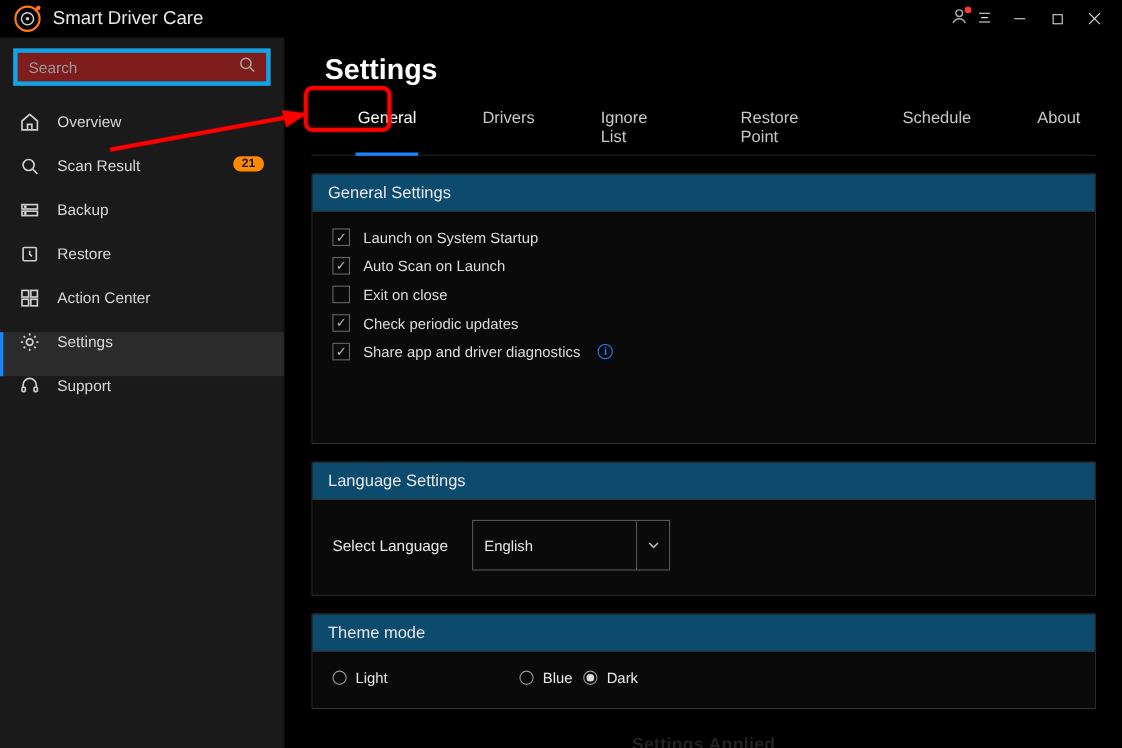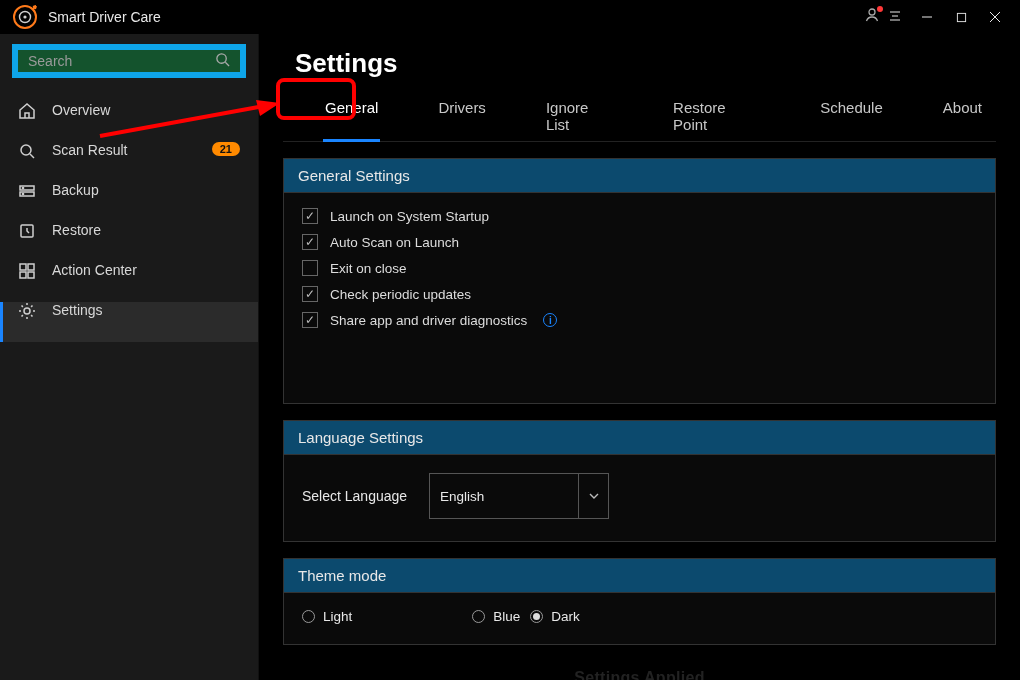--- a/index.html
+++ b/index.html
@@ -1,30 +1,30 @@
 <!DOCTYPE html>
 <html><head>
 <meta charset="utf-8">
 <style>
   * { box-sizing: border-box; margin: 0; padding: 0; font-family: "Segoe UI", Arial, sans-serif; }
   body { width: 1020px; height: 680px; background: #000; color: #e8e8e8; overflow: hidden; position: relative; }
 
   
   .titlebar { height: 34px; display: flex; align-items: center; padding: 0 8px 0 12px; background: #000; position: relative; }
   .titlebar-left { display: flex; align-items: center; gap: 10px; }
-  .titlebar-title { font-size: 14px; color: #e8e8e8; font-weight: 400; }
+  .titlebar-title { font-size: 17px; color: #e8e8e8; font-weight: 400; }
   .titlebar-controls { margin-left: auto; display: flex; align-items: center; gap: 0; }
   .titlebar-btn { width: 34px; height: 28px; display: flex; align-items: center; justify-content: center; cursor: pointer; }
   .win-icon { stroke: #e8e8e8; stroke-width: 1; fill: none; }
 
   
   .app-body { display: flex; height: calc(100% - 34px); }
   .sidebar { width: 258px; background: #1a1a1a; display: flex; flex-direction: column; }
   .search-wrap { padding: 10px 12px 6px 12px; }
-  .search-box { display: flex; align-items: center; height: 34px; border: 6px solid #0ea5e9; background: #14532d; padding: 0 10px; }
+  .search-box { display: flex; align-items: center; height: 34px; border: 4px solid #0ea5e9; background: #7f1d1d; padding: 0 10px; }
   .search-input { flex: 1; background: transparent; border: none; outline: none; color: #bdbdbd; font-size: 14px; }
   .search-input::placeholder { color: #9a9a9a; }
 
   .nav { margin-top: 18px; }
   .nav-item { height: 40px; display: flex; align-items: flex-start; padding: 0 18px; gap: 16px; cursor: pointer; font-size: 14px; color: #d8d8d8; position: relative; }
   .nav-item.active { background: #2b2b2b; }
   .nav-item.active::before { content: ""; position: absolute; left: 0; top: 0; bottom: 0; width: 3px; background: #1a85ff; }
   .nav-icon { width: 18px; height: 18px; display: flex; align-items: center; justify-content: center; }
   .nav-icon svg { stroke: #cfcfcf; fill: none; stroke-width: 1.5; }
   .badge { margin-left: auto; background: #ff8a00; color: #111; font-size: 11px; font-weight: 600; border-radius: 10px; padding: 1px 8px; }
@@ -191,20 +191,30 @@
       </div>
       <div class="nav-item active">
         <span class="nav-icon">
             <svg viewBox="0 0 18 18" width="18" height="18">
               <circle cx="9" cy="9" r="3"></circle>
               <path d="M9 1v2M9 15v2M1 9h2M15 9h2M3.5 3.5l1.4 1.4M13.1 13.1l1.4 1.4M3.5 14.5l1.4-1.4M13.1 4.9l1.4-1.4"></path>
             </svg>
           </span>
         <span>Settings</span>
       </div>
+      <div class="nav-item">
+        <span class="nav-icon">
+            <svg viewBox="0 0 18 18" width="18" height="18">
+              <path d="M3 10V8a6 6 0 0112 0v2"></path>
+              <rect x="2" y="10" width="3" height="4" rx="1"></rect>
+              <rect x="13" y="10" width="3" height="4" rx="1"></rect>
+            </svg>
+          </span>
+        <span>Support</span>
+      </div>
     </div>
   </div>
 
   <div class="main">
     <div class="page-title">Settings</div>
 
     <div class="tabs">
       <div class="tab active"><span>General</span></div>
       <div class="tab"><span>Drivers</span></div>
       <div class="tab"><span>Ignore List</span></div>

